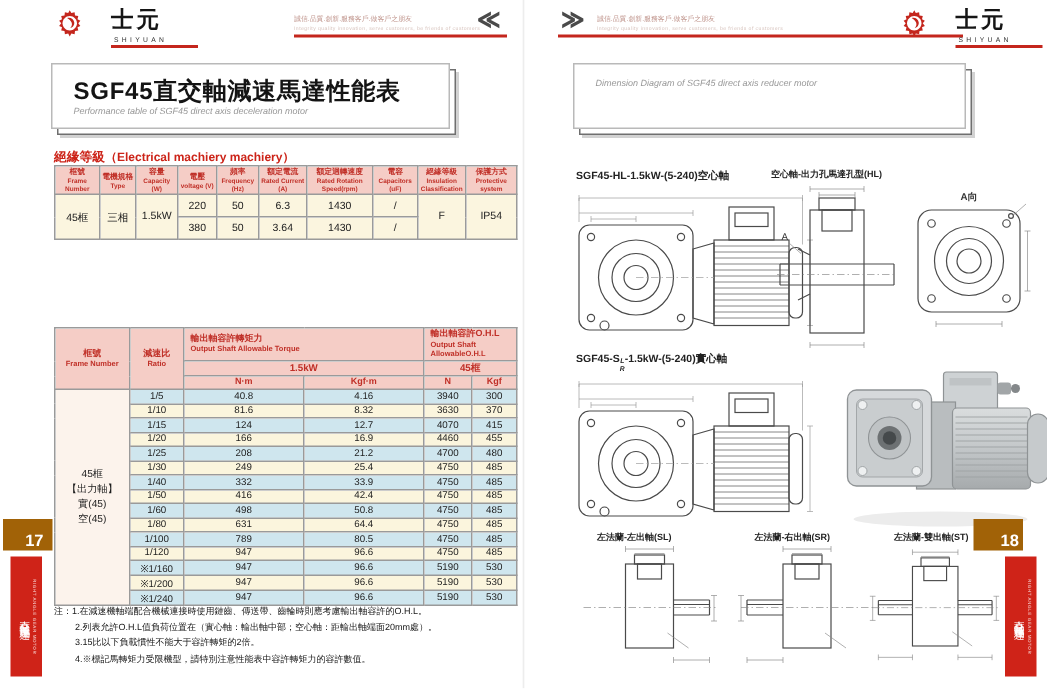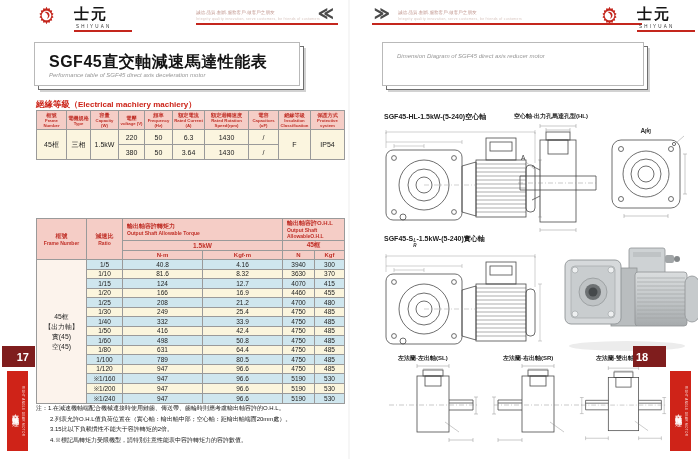--- a/index.html
+++ b/index.html
@@ -42,22 +42,22 @@
   #torque-table th.unit{font-size:6px;height:9px;padding:0}
   #torque-table th.hd .cn{font-size:6px;line-height:7px}
   #torque-table th.hd .en{font-size:5px;line-height:6px}
   #torque-table td{font-size:6.5px;height:9.5px;padding:0;color:#1d1d1d}
   #torque-table td.frame{background:#fcf3ec;font-size:6.8px;line-height:10px}
   .rb{background:#cfe6ee}.rc{background:#fbf5dd}
   
   .notes{position:absolute;font-size:6px;line-height:10.5px;color:#161616;white-space:nowrap}
   .notes div+div{padding-left:14px}
   
-  .tab-black{position:absolute;background:#7f1d1d;color:#fff;font-size:11px;font-weight:bold;
-             display:flex;align-items:center;width:33px;height:21px}
+  .tab-black{position:absolute;background:#a16207;color:#fff;font-size:11px;font-weight:bold;
+             display:flex;align-items:flex-end;width:33px;height:21px}
   .tab-red{position:absolute;background:#cf2318;color:#fff;width:21px;height:80px;
            display:flex;align-items:center;justify-content:center;gap:1px}
   .tab-red .cn{writing-mode:vertical-rl;text-orientation:upright;font-size:7px;letter-spacing:1px}
   .tab-red .en{writing-mode:vertical-rl;font-size:3px;letter-spacing:.4px;opacity:.85}
   
   .sec-label{position:absolute;font-size:7px;font-weight:bold;color:#222;white-space:nowrap}
   .sec-label .stack{display:inline-flex;flex-direction:column;font-size:4.5px;line-height:4.6px;
                     vertical-align:-1px;font-style:normal;text-align:center}
   .cap{position:absolute;font-size:6px;font-weight:bold;color:#222;white-space:nowrap}
   .draw{position:absolute}
@@ -562,20 +562,20 @@
       <path d="M32 2 H64 M32 0 V4 M64 0 V4"></path>
       <path d="M38 5 H58"></path>
       <path d="M4 41 H92" stroke-dasharray="5 2 1 2"></path>
       <path d="M64 76 H88 M64 74 V78 M88 74 V78 M91 33 V50 M89 33 H93 M89 50 H93"></path>
       <path d="M8 76 H32 M8 74 V78 M32 74 V78 M4 33 V50 M2 33 H6 M2 50 H6"></path>
       <path d="M60 58 L74 68"></path>
     </g>
       </svg>
     </div>
 
-  <div class="tab-black" style="left:633px;top:346px;justify-content:flex-start;padding-left:3px">
+  <div class="tab-black" style="left:649px;top:346px;justify-content:flex-start;padding-left:18px">
     <span>18</span>
   </div>
   <div class="tab-red" style="left:670px;top:371px">
     <span class="cn">直交軸減速馬達</span>
     <span class="en">RIGHT ANGLE GEAR MOTOR</span>
   </div>
 </div>
 
 </body></html>

